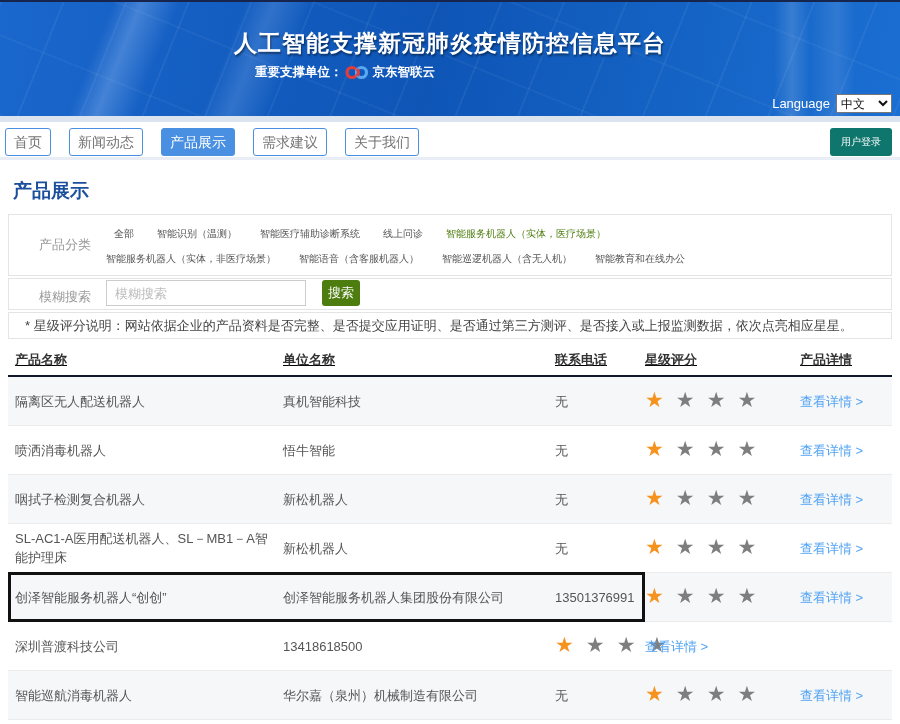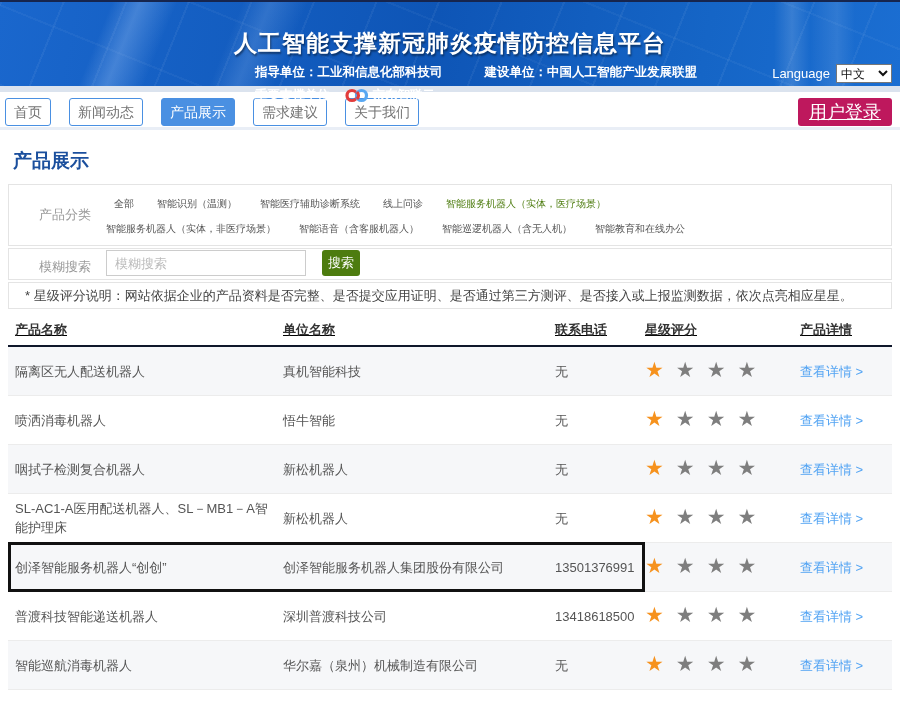--- a/index.html
+++ b/index.html
@@ -1,21 +1,21 @@
 <!DOCTYPE html>
 <html><head>
 <meta charset="utf-8">
 <style>
   * { margin:0; padding:0; box-sizing:border-box; }
   html,body { width:900px; height:724px; overflow:hidden; background:#fff;
     font-family:"Liberation Sans","DejaVu Sans",sans-serif; }
 
   
   .topline { height:2px; background:#16254e; }
-  .banner { position:relative; height:84px;
+  .banner { position:relative; height:114px;
     background:
       linear-gradient(90deg, rgba(255,255,255,0) 86%, rgba(255,255,255,.14) 88%, rgba(255,255,255,0) 90%, rgba(255,255,255,.10) 93%, rgba(255,255,255,0) 95%),
       linear-gradient(112deg, rgba(255,255,255,0) 12%, rgba(186,216,255,.28) 15%, rgba(255,255,255,0) 19%),
       linear-gradient(112deg, rgba(255,255,255,0) 26%, rgba(186,216,255,.18) 29%, rgba(255,255,255,0) 33%),
       repeating-linear-gradient(112deg, rgba(255,255,255,.05) 0 2px, rgba(255,255,255,0) 2px 58px),
       repeating-linear-gradient(22deg, rgba(255,255,255,.04) 0 2px, rgba(255,255,255,0) 2px 74px),
       linear-gradient(100deg, #1a67cd 0%, #0e55b6 48%, #1565c6 78%, #1b6ed2 100%);
   }
   .banner-title { position:absolute; left:0; right:0; top:26px; text-align:center;
     color:#fff; font-size:23px; font-weight:bold; letter-spacing:1px;
@@ -30,22 +30,22 @@
 
   .strip1 { height:6px; background:#dbe3ee; }
   .strip2 { height:3px; background:#e9eef6; }
 
   
   .navbar { height:35px; display:flex; align-items:flex-start; padding:6px 8px 0 5px; background:#fff; }
   .nav-btn { display:inline-block; font-size:14px; color:#737373; background:#fff;
     border:1px solid #4a90e2; border-radius:3px; padding:4px 8px; margin-right:18px;
     cursor:pointer; line-height:18px; }
   .nav-btn.active { background:#4a90e2; color:#fff; }
-  .login-btn { margin-left:auto; margin-right:0; font-size:18px; color:#fff; background:#be185d;
-    border:none; border-radius:3px; padding:5px 11px; cursor:pointer; line-height:18px;text-decoration:underline; }
+  .login-btn { margin-left:auto; margin-right:0; font-size:10px; color:#fff; background:#0f766e;
+    border:none; border-radius:3px; padding:5px 11px; cursor:pointer; line-height:18px; }
 
   
   .page-title { margin:18px 0 10px 13px; font-size:19px; font-weight:bold; color:#1b4f9d; }
 
   
   .panel { margin:0 8px 2px 8px; border:1px solid #e4e4e4; background:#fff; }
   .filters { display:flex; padding:5px 0; }
   .filters-label { width:97px; display:flex; align-items:center; padding-left:30px;
     color:#999; font-size:13px; }
   .filter-rows { flex:1; }
@@ -79,24 +79,20 @@
     border:3px solid #111; pointer-events:none; }
 </style>
 </head>
 <body>
 
 <div class="topline"></div>
 
 <div class="banner">
   <div class="banner-title">人工智能支撑新冠肺炎疫情防控信息平台</div>
   <div class="banner-info">
-    <div class="line">
-      <span>指导单位：工业和信息化部科技司</span>
-      <span class="gap">建设单位：中国人工智能产业发展联盟</span>
-    </div>
     <div class="line">
       <span>重要支撑单位：</span>
       <span class="jd-logo">
         <svg width="24" height="15" viewBox="0 0 24 15">
           <circle cx="7" cy="7.5" r="5" fill="none" stroke="#e23c3c" stroke-width="3.2"></circle>
           <circle cx="16.5" cy="7.5" r="5" fill="none" stroke="#59a8f2" stroke-width="3.2"></circle>
           <path d="M12 4 a5 5 0 0 1 0 7" fill="none" stroke="#e23c3c" stroke-width="3.2"></path>
         </svg>
       </span>
       <span>京东智联云</span>
@@ -176,21 +172,20 @@
       </div>
       <div class="tgrid trow alt">
         <div class="cell">创泽智能服务机器人“创创”</div>
         <div class="cell">创泽智能服务机器人集团股份有限公司</div>
         <div class="cell">13501376991</div>
         <div class="cell stars"><span class="star on">★</span><span class="star">★</span><span class="star">★</span><span class="star">★</span></div>
         <div class="cell"><a class="detail-link">查看详情 &gt;</a></div>
         <div class="hl-box"></div>
       </div>
       <div class="tgrid trow">
-        <div class="cell">普渡科技智能递送机器人</div>
         <div class="cell">深圳普渡科技公司</div>
         <div class="cell">13418618500</div>
         <div class="cell stars"><span class="star on">★</span><span class="star">★</span><span class="star">★</span><span class="star">★</span></div>
         <div class="cell"><a class="detail-link">查看详情 &gt;</a></div>
       </div>
       <div class="tgrid trow alt">
         <div class="cell">智能巡航消毒机器人</div>
         <div class="cell">华尔嘉（泉州）机械制造有限公司</div>
         <div class="cell">无</div>
         <div class="cell stars"><span class="star on">★</span><span class="star">★</span><span class="star">★</span><span class="star">★</span></div>

